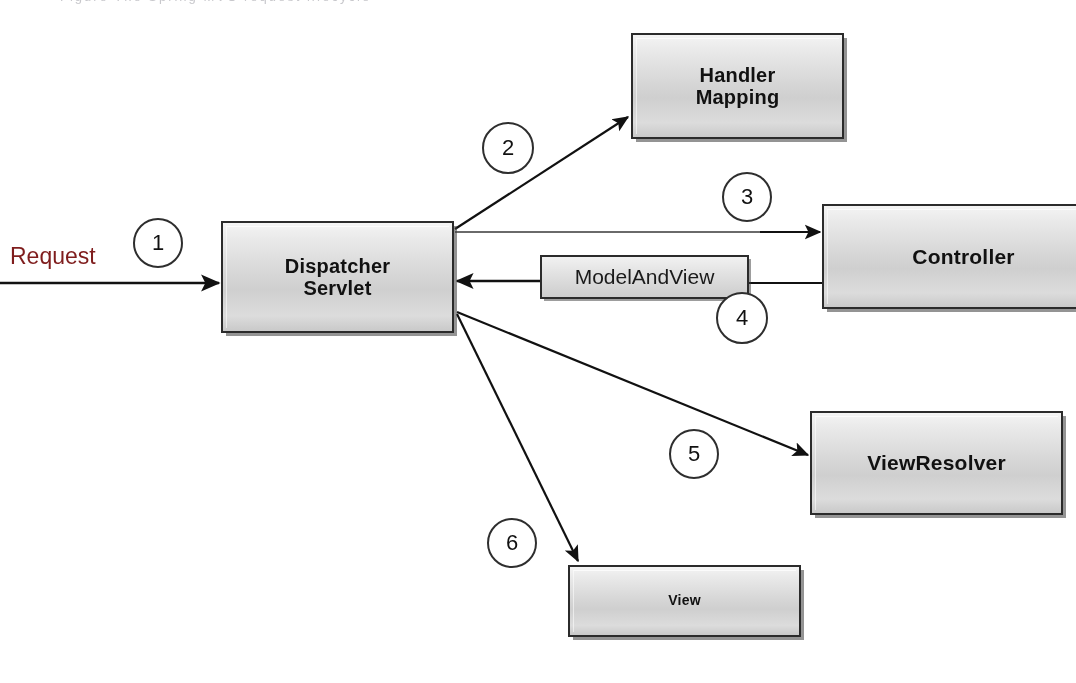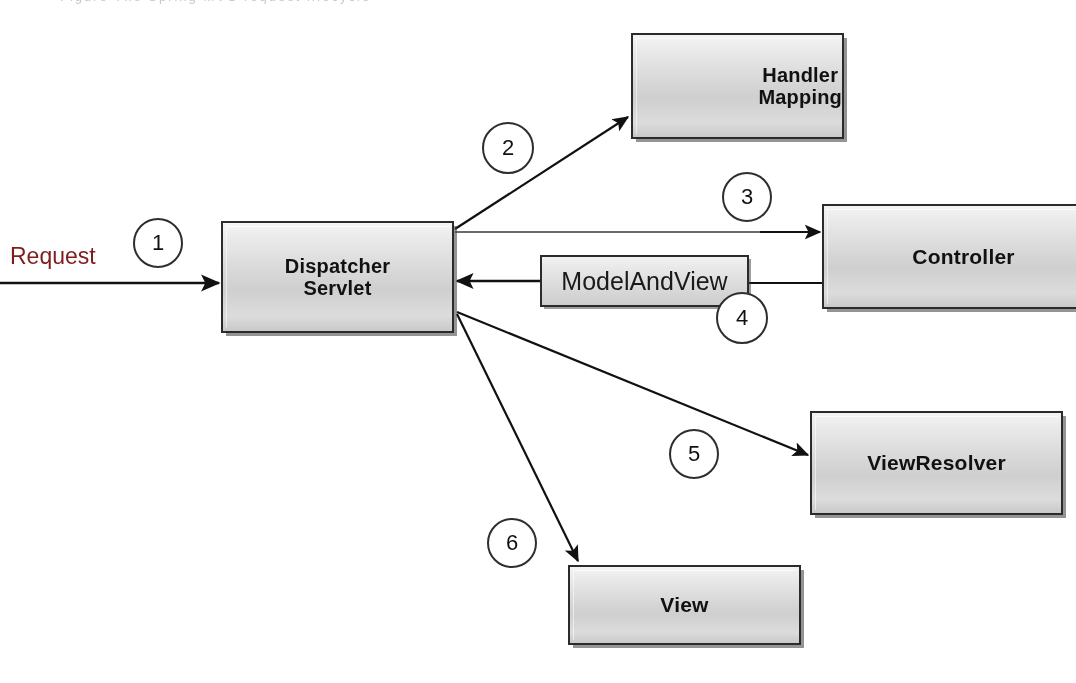--- a/index.html
+++ b/index.html
@@ -66,47 +66,46 @@
     pointer-events: none;
   }
 
   #node-dispatcher-servlet {
     left: 221px; top: 221px; width: 233px; height: 112px;
     font-size: 20px;
   }
   #node-handler-mapping {
     left: 631px; top: 33px; width: 213px; height: 106px;
     font-size: 20px;
-    justify-content: flex-end;
   }
   #node-controller {
     left: 822px; top: 204px; width: 283px; height: 105px;
     font-size: 21px;
   }
   #node-view-resolver {
     left: 810px; top: 411px; width: 253px; height: 104px;
     font-size: 21px;
   }
   #node-view {
-    left: 568px; top: 565px; width: 233px; height: 80px;
-    font-size: 21px;
+    left: 568px; top: 565px; width: 233px; height: 72px;
+    font-size: 14px;
   }
 
   
   #node-model-and-view {
     position: absolute;
-    left: 540px; top: 255px; width: 209px; height: 52px;
+    left: 540px; top: 255px; width: 209px; height: 44px;
     box-sizing: border-box;
     border: 2px solid #2b2b2b;
     background: linear-gradient(to bottom, #f1f1f1 0%, #e2e2e2 40%, #cdcdcd 100%);
     box-shadow: 3px 3px 0 -1px rgba(60,60,60,0.5);
     display: flex;
     align-items: center;
     justify-content: center;
-    font-size: 25px;
+    font-size: 21px;
     color: #1a1a1a;
     z-index: 5;
   }
 
   
   .step-circle {
     position: absolute;
     box-sizing: border-box;
     border: 2px solid #2e2e2e;
     border-radius: 50%;

